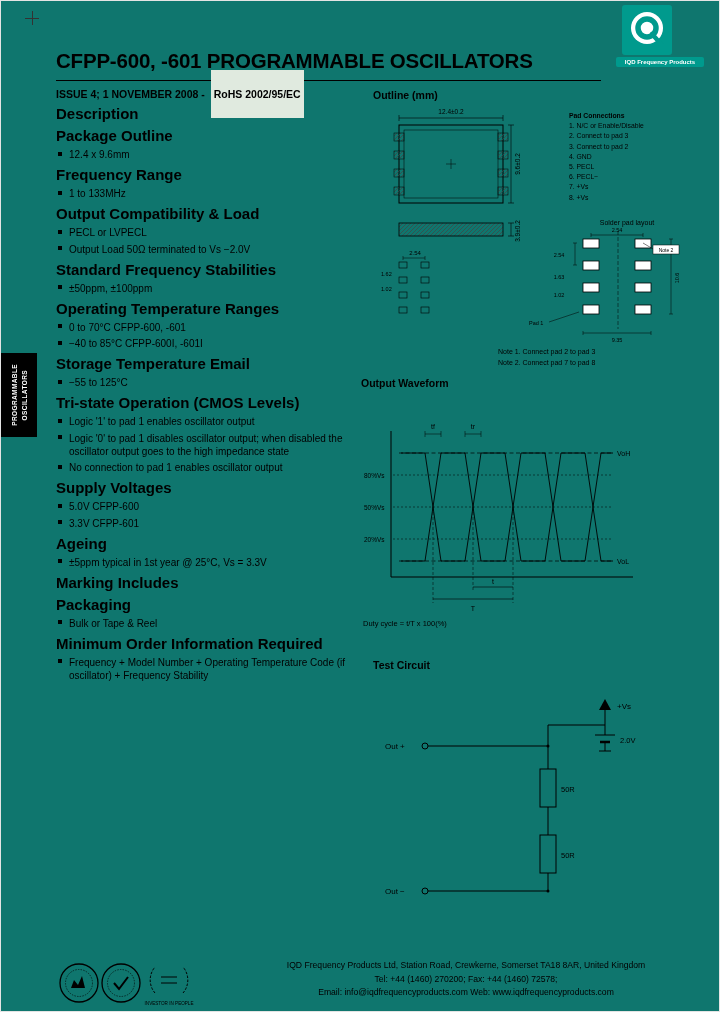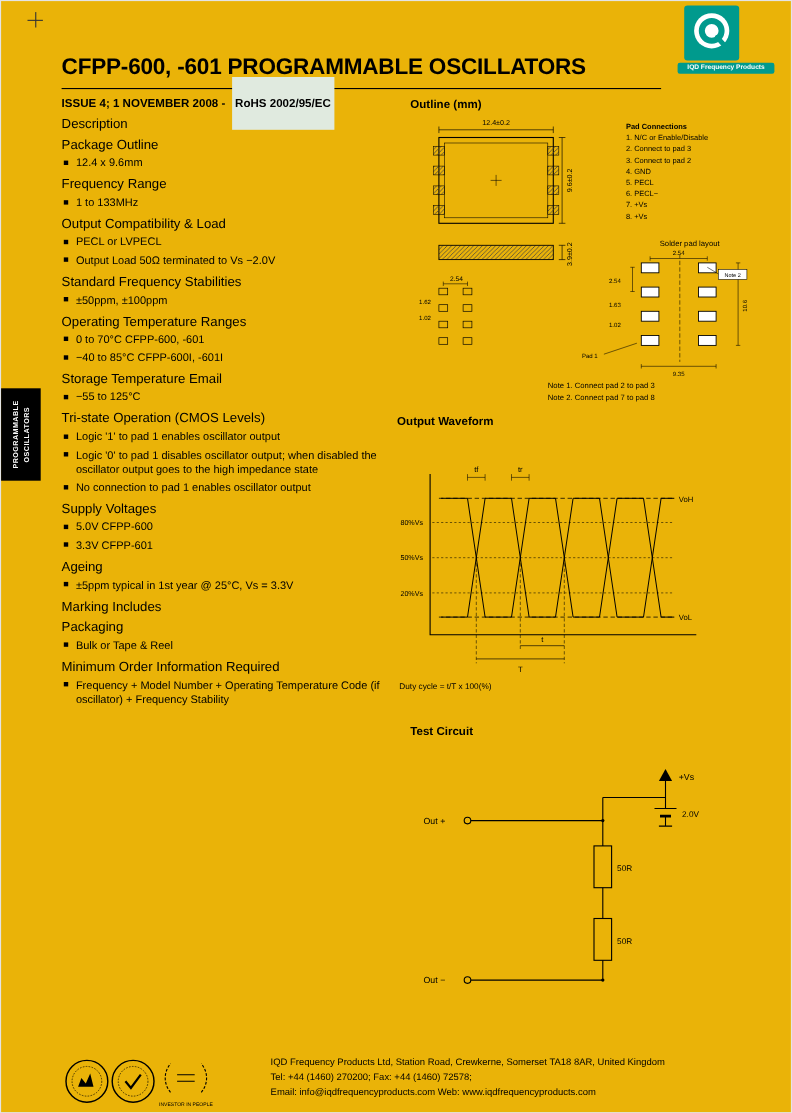--- a/index.html
+++ b/index.html
@@ -1,16 +1,16 @@
 <!DOCTYPE html>
 <html style="--brand-teal: #009a8d; --rohs-highlight: #e0eadf;"><head>
 <meta charset="utf-8">
 <style>
   html,body{margin:0;padding:0;background:#fff}
-  .page{position:relative;width:720px;height:1012px;background:#eab308;color:#000;
+  .page{position:relative;width:720px;height:1012px;background:#0f766e;color:#000;
         font-family:"Liberation Sans","DejaVu Sans",sans-serif;overflow:hidden;
         border:1px solid #e4e4e4;box-sizing:border-box}
   svg text{font-family:"Liberation Sans","DejaVu Sans",sans-serif;fill:#000}
 
   
   .crosshair{position:absolute;left:24px;top:10px;width:14px;height:14px}
   .crosshair::before{content:"";position:absolute;left:7px;top:0;width:1px;height:14px;background:#333}
   .crosshair::after{content:"";position:absolute;top:7px;left:0;width:14px;height:1px;background:#333}
 
   
@@ -20,21 +20,21 @@
   .logo-banner{background:var(--brand-teal,#009a8d);color:#fff;font-size:6px;font-weight:bold;
                text-align:center;padding:2px 0;border-radius:2px;width:88px;box-sizing:border-box;white-space:nowrap}
 
   h1.title{position:absolute;left:55px;top:48px;margin:0;font-size:20.5px;font-weight:bold;letter-spacing:-0.2px;white-space:nowrap}
   .title-rule{position:absolute;left:55px;top:79px;width:545px;height:1px;background:#000}
   .issue-row{position:absolute;left:55px;top:87px;font-size:10.5px;font-weight:bold;white-space:nowrap}
   .rohs{background:var(--rohs-highlight,#e0eadf);padding:18px 3px;margin-left:3px}
 
   
   .left-col{position:absolute;left:55px;top:104px;width:292px}
-  .sec h2{font-size:12px;font-weight:normal;margin:5px 0 4px}
+  .sec h2{font-size:15px;font-weight:bold;margin:5px 0 4px}
   .sec:first-child h2{margin-top:0}
   .sec ul{margin:0;padding:0;list-style:none}
   .sec li{position:relative;padding-left:13px;font-size:10px;line-height:1.3;margin-bottom:3.5px}
   .sec li::before{content:"";position:absolute;left:2px;top:3.5px;width:4px;height:4px;background:#000}
 
   
   .side-tab{position:absolute;left:0;top:352px;width:36px;height:84px;background:#000;color:#fff;
             display:flex;align-items:center;justify-content:center;gap:3px}
   .side-tab span{writing-mode:vertical-rl;transform:rotate(180deg);font-size:6.5px;font-weight:bold;letter-spacing:.4px}
 
@@ -51,21 +51,21 @@
   #waveform-block{position:absolute;left:360px;top:376px;width:312px}
   #waveform-block svg{display:block;margin-top:16px}
   .duty{font-size:7.5px;margin:2px 0 0 2px}
 
   #test-block{position:absolute;left:372px;top:658px;width:312px}
   #test-block svg{display:block;margin-top:14px}
 
   
   .footer{position:absolute;left:0;top:954px;width:720px;height:56px}
   .logos{position:absolute;left:56px;top:2px}
-  .footer-text{position:absolute;left:245px;top:4px;width:440px;font-size:8.6px;line-height:13.5px}
+  .footer-text{position:absolute;left:245px;top:4px;width:440px;text-align:center;font-size:8.6px;line-height:13.5px}
 </style>
 </head>
 <body>
 
 <div class="page">
 
   <div class="crosshair"></div>
 
   <div class="logo-wrap">
     <div class="logo-square">

